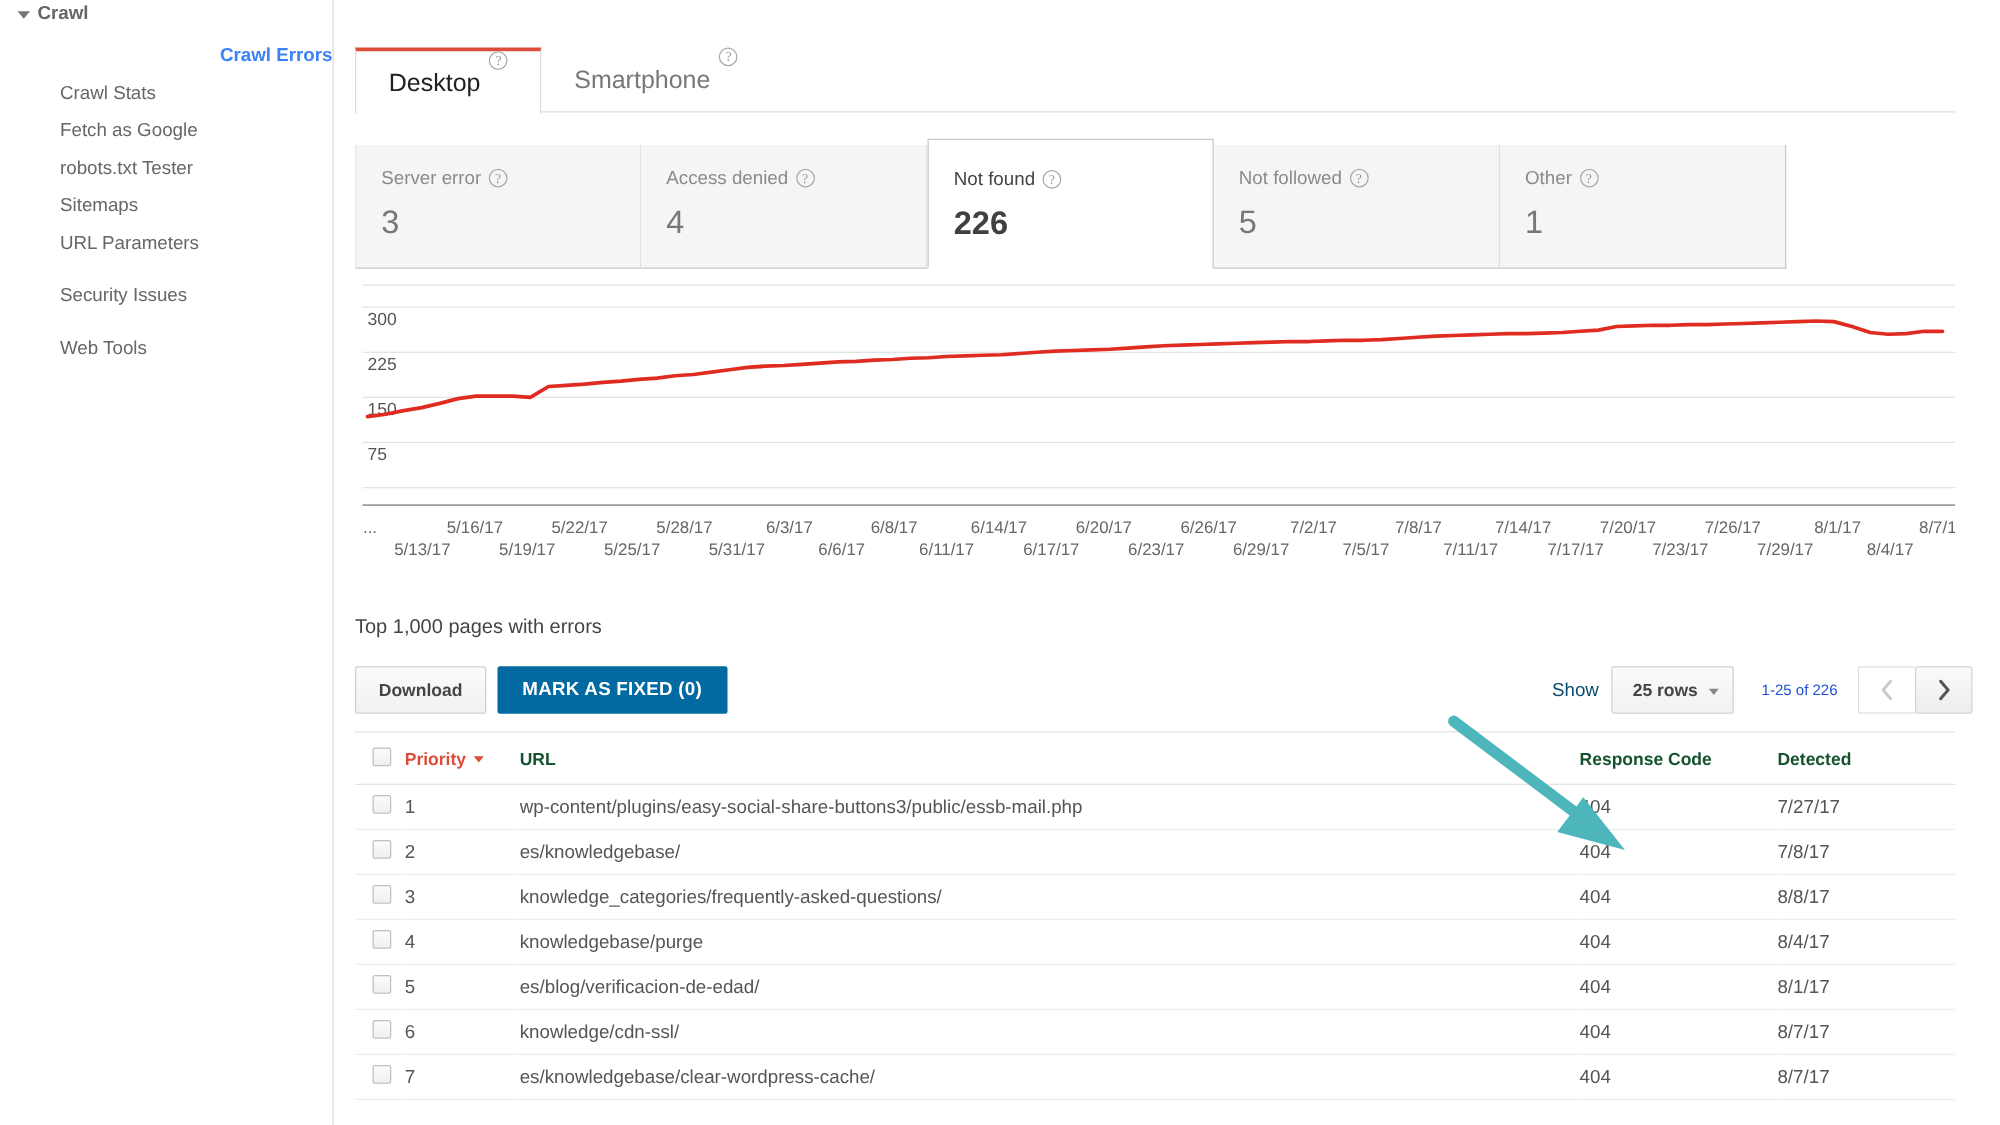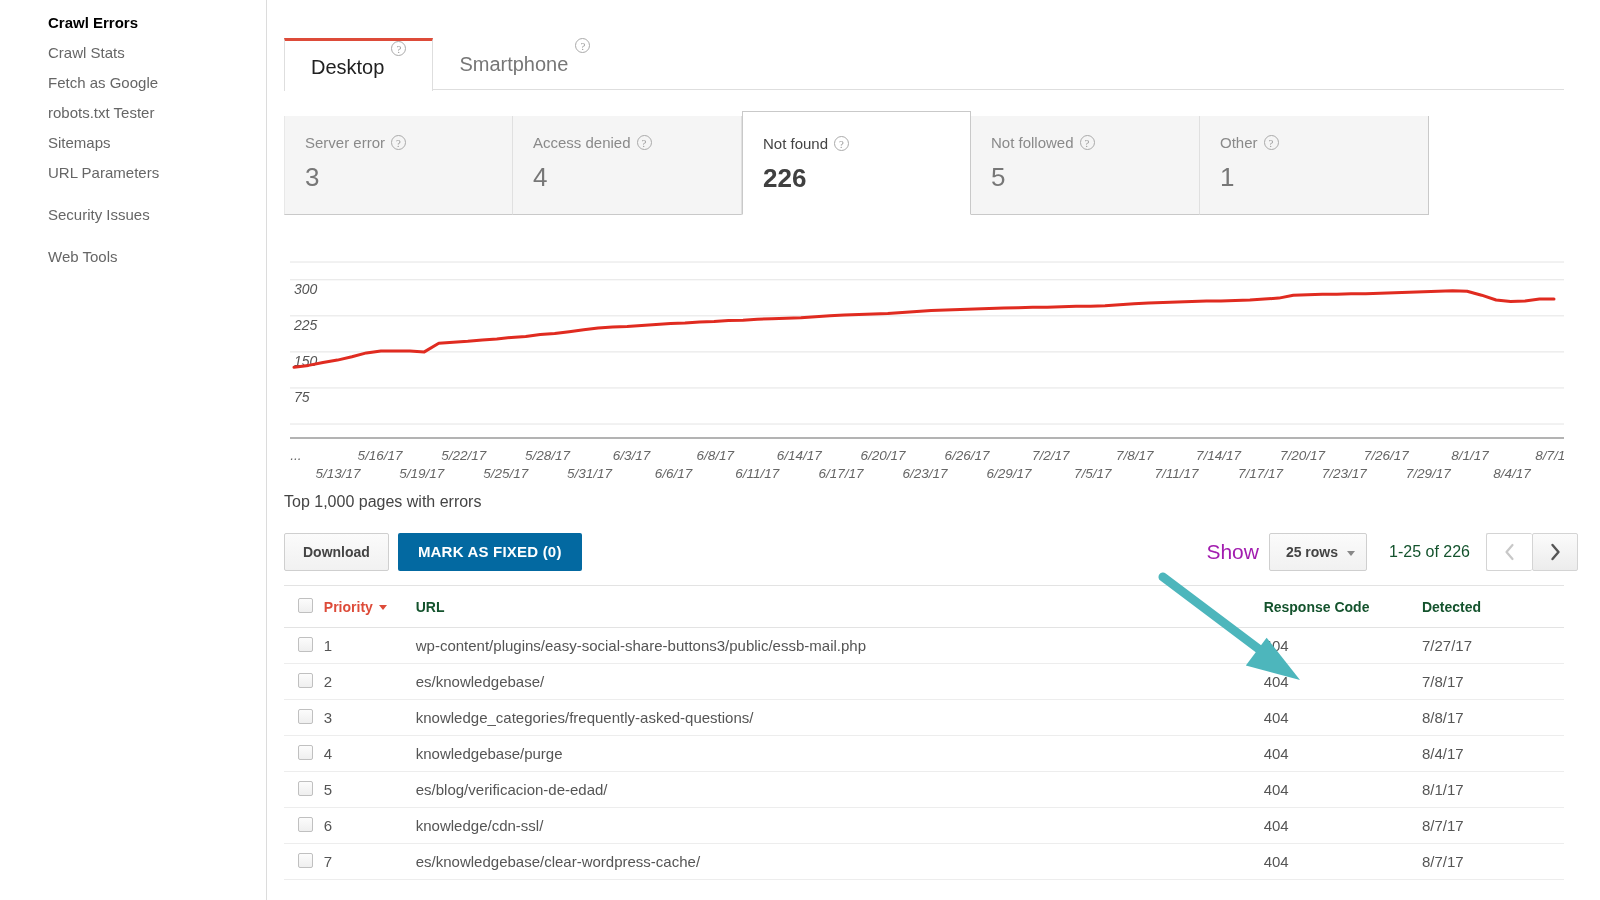--- a/index.html
+++ b/index.html
@@ -32,21 +32,21 @@
     width: 0; height: 0;
     border-left: 5px solid transparent;
     border-right: 5px solid transparent;
     border-top: 6px solid #777;
   }
   .nav-item {
     font-size: 15px; line-height: 30px; height: 30px;
     color: #666; padding-left: 48px; white-space: nowrap;
     cursor: pointer;
   }
-  .nav-item.active { color: #000000; font-weight: bold; }
+  .nav-item.active { color: #3b82f6; font-weight: bold; text-align: right; }
   .nav-item.top { }
   .nav-spacer { height: 12px; }
 
   
   #main { position: absolute; left: 267px; top: 0; width: 1333px; height: 900px; }
 
   
   .tabs {
     position: absolute; left: 17px; top: 38px;
     width: 1280px; height: 52px;
@@ -107,21 +107,21 @@
     border: 1px solid #c9c9c9;
     border-bottom: 1px solid #fff;
     height: 104px; margin-top: -5px;
     padding-top: 23px;
     z-index: 3;
   }
   .card.selected .card-title { color: #444; }
   .card.selected .card-value { color: #404040; font-weight: bold; }
 
   
-  .chart-wrap { position: absolute; left: 17px; top: 248px; width: 1280px; height: 245px; font-style: italic; }
+  .chart-wrap { position: absolute; left: 17px; top: 214px; width: 1280px; height: 245px; }
   .chart-svg { display: block; }
 
   
   .list-title {
     position: absolute; left: 17px; top: 493px;
     font-size: 16px; color: #444;
   }
 
   
   .toolbar { position: absolute; left: 17px; top: 533px; height: 38px; }
@@ -148,35 +148,35 @@
   .filter-box input {
     width: 180px; height: 36px; border: none; outline: none;
     padding: 0 10px; font-size: 15px; color: #555;
     font-family: "Liberation Sans", sans-serif; background: transparent;
   }
   .filter-box input::placeholder { color: #9b9b9b; }
   .funnel { position: absolute; right: 12px; top: 11px; }
 
   
   .pager { position: absolute; right: 22px; top: 533px; height: 38px; display: flex; align-items: center; }
-  .pager .show-lbl { font-size: 21px; color: #a21caf; margin-right: 10px; }
+  .pager .show-lbl { font-size: 15px; color: #0c4a6e; margin-right: 10px; }
   .rows-select {
     height: 38px; line-height: 36px; padding: 0 28px 0 16px;
     font-size: 14px; font-weight: bold; color: #444;
     background: linear-gradient(#fbfbfb,#f1f1f1);
     border: 1px solid #cfcfcf; border-radius: 2px;
     position: relative; cursor: pointer;
   }
   .rows-select .dd-caret {
     position: absolute; right: 11px; top: 17px;
     width: 0; height: 0;
     border-left: 4px solid transparent; border-right: 4px solid transparent;
     border-top: 5px solid #888;
   }
-  .range-lbl { font-size: 16px; color: #14532d; margin: 0 16px 0 22px; }
+  .range-lbl { font-size: 12px; color: #1d4ed8; margin: 0 16px 0 22px; }
   .pg-btn {
     width: 46px; height: 38px;
     border: 1px solid #d4d4d4; border-radius: 2px;
     display: flex; align-items: center; justify-content: center;
     cursor: pointer; background: #fff;
   }
   .pg-btn.prev { background: #fff; border-right: none; }
   .pg-btn.next { background: linear-gradient(#fbfbfb,#ececec); }
 
   
@@ -213,20 +213,24 @@
 
   
   .annot { position: absolute; left: 0; top: 0; pointer-events: none; }
 </style>
 </head>
 <body>
 
 <div id="app">
 
   <div id="sidebar">
+    <div class="nav-group-header" style="margin-top:0px;">
+      <span class="caret"></span>
+      <span>Crawl</span>
+    </div>
     <div class="nav-item active" style="margin-top:8px;">
       <span>Crawl Errors</span>
     </div>
     <div class="nav-item">
       <span>Crawl Stats</span>
     </div>
     <div class="nav-item">
       <span>Fetch as Google</span>
     </div>
     <div class="nav-item">

